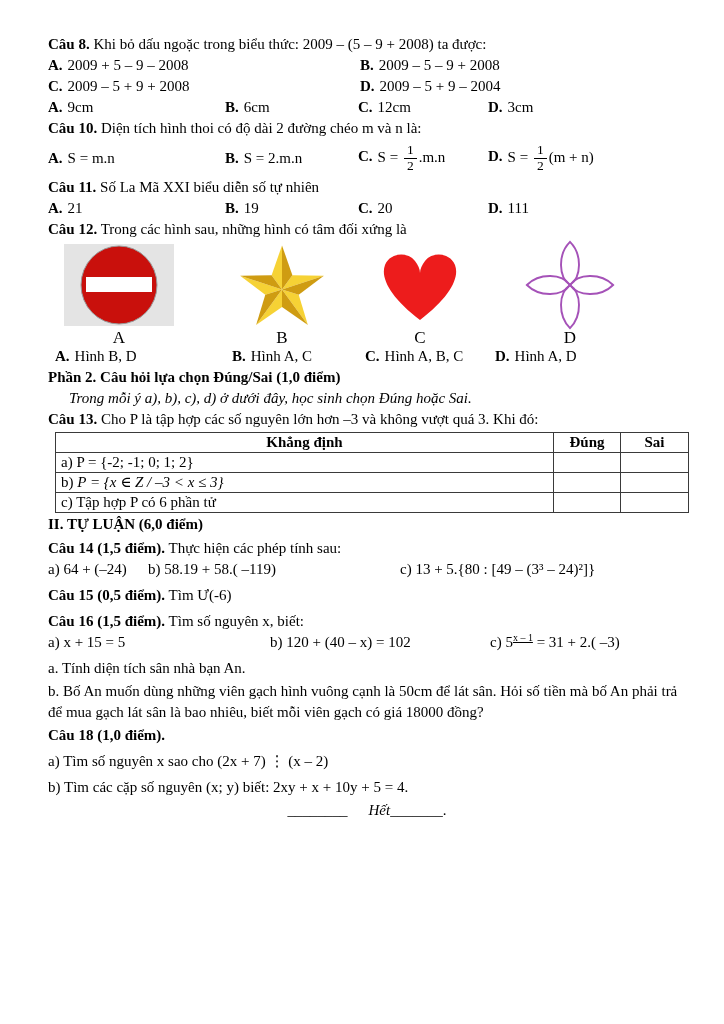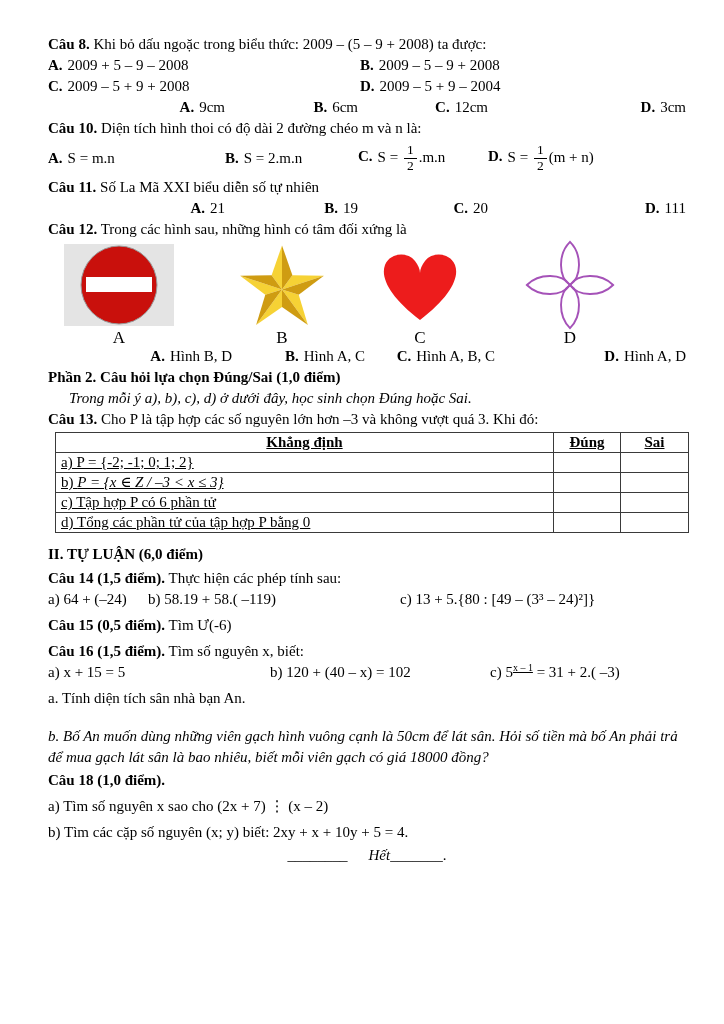--- a/index.html
+++ b/index.html
@@ -12,30 +12,30 @@
     color:#000;
     font-family:"Liberation Serif","DejaVu Serif",serif;
     font-size:15px;
     overflow:hidden;
   }
   .line{line-height:21px;}
   b,.b{font-weight:bold;}
   .it{font-style:italic;margin-left:21px;}
   .olabel{font-weight:bold;margin-right:5px;}
   .grid2{display:grid;grid-template-columns:312px 1fr;line-height:21px;}
-  .grid4{display:grid;grid-template-columns:177px 133px 130px 1fr;line-height:21px;text-align:right;}
+  .grid4{display:grid;grid-template-columns:177px 133px 130px 1fr;line-height:21px;}
   .gridfrac{display:grid;grid-template-columns:177px 133px 130px 1fr;align-items:center;min-height:38px;}
   .frac{display:inline-block;vertical-align:middle;text-align:center;line-height:1.08;font-size:13.5px;margin:0 2px;}
   .frac .num{display:block;border-bottom:1px solid #000;padding:0 3px;}
   .frac .den{display:block;padding:0 3px;}
   .shapes{position:relative;height:104px;margin-top:2px;}
   .shape-group{position:absolute;top:0;display:flex;flex-direction:column;align-items:center;}
   .shape-box{height:86px;display:flex;align-items:center;justify-content:center;}
   .fig-letter{display:block;margin-top:1px;font-size:17px;line-height:17px;}
-  table.tf{border-collapse:collapse;table-layout:fixed;width:633px;margin:2px 0 11px 7px;text-decoration:underline;}
+  table.tf{border-collapse:collapse;table-layout:fixed;width:633px;margin:2px 0 1px 7px;}
   table.tf th,table.tf td{border:1px solid #3a3a3a;padding:0 5px;font-size:15px;line-height:19px;height:19px;overflow:hidden;}
   table.tf th{font-weight:bold;text-align:center;}
   .sup{font-size:10px;vertical-align:super;line-height:0;text-decoration:underline;}
   .para{line-height:21px;margin-top:5px;}
   .tight{line-height:21px;margin-top:3px;}
   .footer{text-align:center;line-height:21px;margin-top:2px;}
 </style>
 </head>
 <body>
 
@@ -165,25 +165,20 @@
       <tr>
         <td><span>b) </span><i>P = {x ∈ Z / –3 &lt; x ≤ 3}</i></td>
         <td></td>
         <td></td>
       </tr>
       <tr>
         <td><span>c) Tập hợp P có 6 phần tử</span><i></i></td>
         <td></td>
         <td></td>
       </tr>
-      <tr>
-        <td><span>d) Tổng các phần tử của tập hợp P bằng 0</span><i></i></td>
-        <td></td>
-        <td></td>
-      </tr>
     </tbody>
   </table>
 
   <div class="line b">II. TỰ LUẬN (6,0 điểm)</div>
 
   <div class="tight"><b>Câu 14 (1,5 điểm).</b><span> Thực hiện các phép tính sau:</span></div>
   <div style="display:grid;grid-template-columns:100px 252px 1fr;line-height:21px;">
     <span>a) 64 + (–24)</span>
     <span>b) 58.19 + 58.( –119)</span>
     <span>c) 13 + 5.{80 : [49 – (3³ – 24)²]}</span>
@@ -192,21 +187,21 @@
   <div class="para"><b>Câu 15 (0,5 điểm).</b><span> Tìm Ư(-6)</span></div>
 
   <div class="para"><b>Câu 16 (1,5 điểm).</b><span> Tìm số nguyên x, biết:</span></div>
   <div style="display:grid;grid-template-columns:222px 220px 1fr;line-height:21px;">
     <span>a) x + 15 = 5</span>
     <span>b) 120 + (40 – x) = 102</span>
     <span><span>c) 5</span><span class="sup">x – 1</span><span> = 31 + 2.( –3)</span></span>
   </div>
 
   <div class="para">a. Tính diện tích sân nhà bạn An.</div>
-  <div class="para" style="margin-top:17px;font-style:italic;">b. Bố An muốn dùng những viên gạch hình vuông cạnh là 50cm để lát sân. Hỏi số tiền mà bố An phải trả để mua gạch lát sân là bao nhiêu, biết mỗi viên gạch có giá 18000 đồng?</div>
+  <div class="para" style="margin-top:2px;">b. Bố An muốn dùng những viên gạch hình vuông cạnh là 50cm để lát sân. Hỏi số tiền mà bố An phải trả để mua gạch lát sân là bao nhiêu, biết mỗi viên gạch có giá 18000 đồng?</div>
 
   <div class="para" style="margin-top:2px;"><b>Câu 18 (1,0 điểm).</b></div>
   <div class="para">a) Tìm số nguyên x sao cho (2x + 7) ⋮ (x – 2)</div>
   <div class="para">b) Tìm các cặp số nguyên (x; y) biết: 2xy + x + 10y + 5 = 4.</div>
 
   <div class="footer"><span>________</span><span class="it">Hết</span><span>_______.</span></div>
 
 </div>
 
 </body></html>

